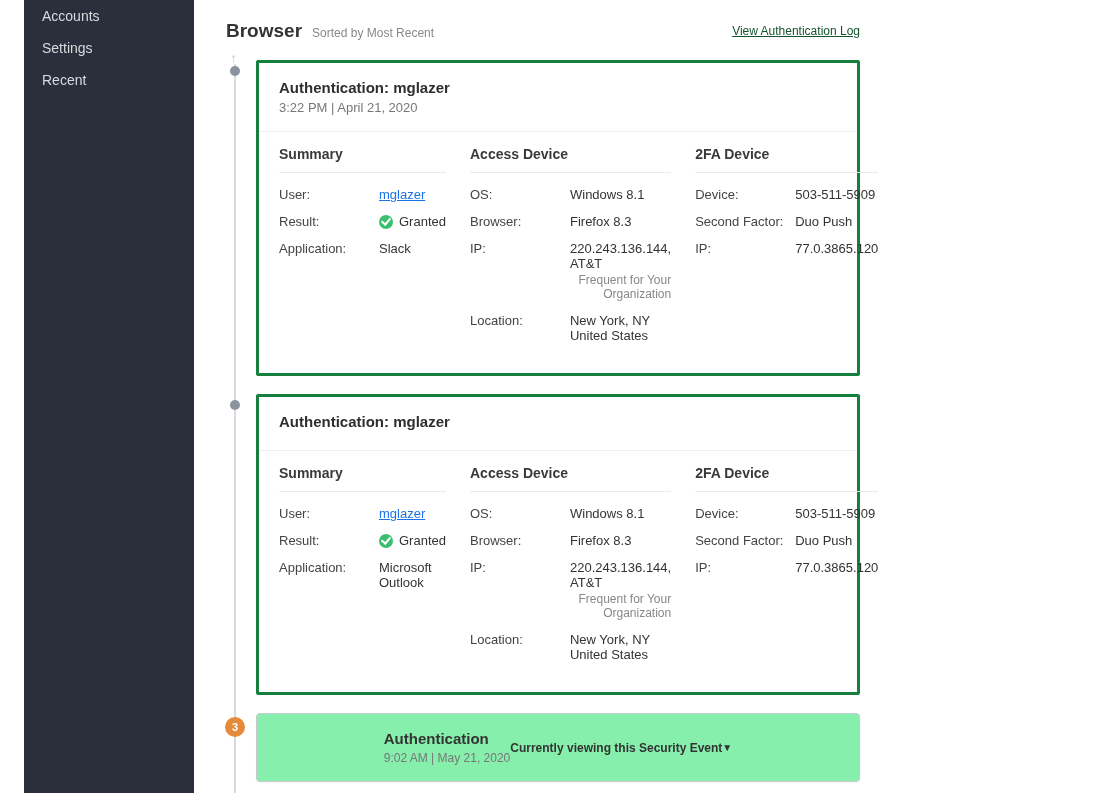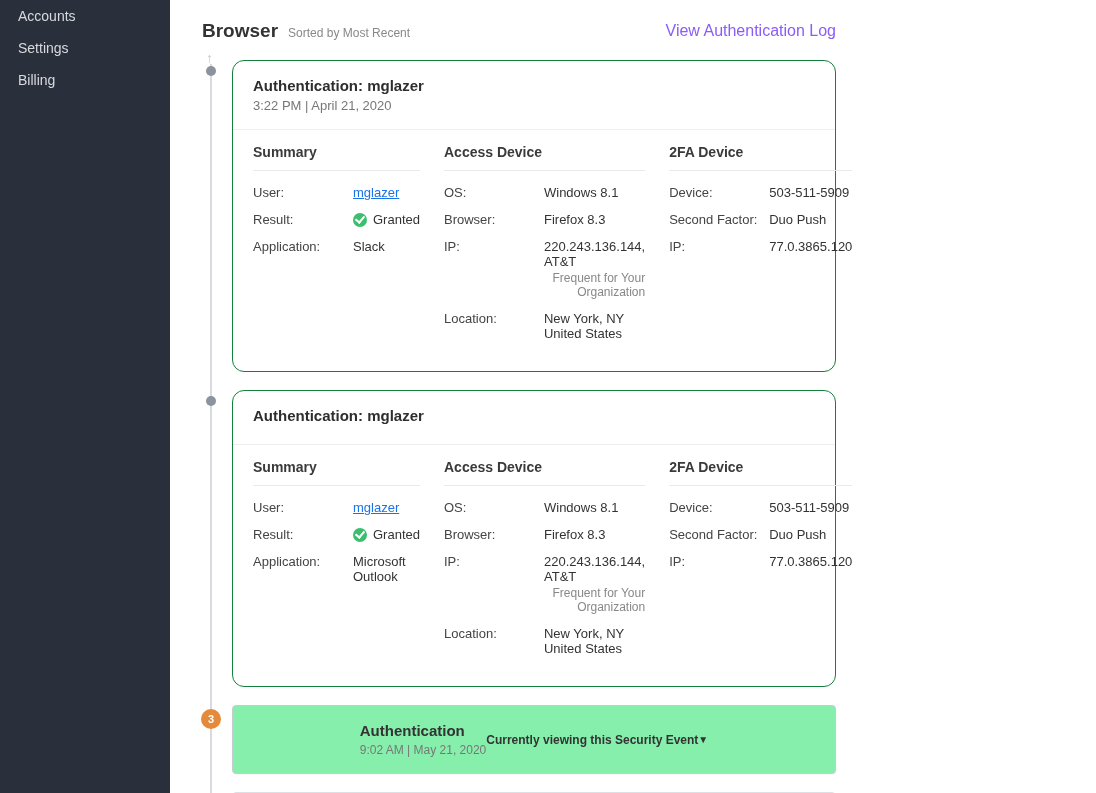--- a/index.html
+++ b/index.html
@@ -3,21 +3,21 @@
 <meta charset="utf-8">
 <style>
   * { box-sizing: border-box; margin: 0; padding: 0; }
   html, body { height: 100%; }
   body {
     font-family: -apple-system, BlinkMacSystemFont, "Segoe UI", Helvetica, Arial, sans-serif;
     color: #333;
     background: #fff;
     font-size: 14px;
   }
-  .app { display: flex; height: 100%; width: 868px; }
+  .app { display: flex; height: 100%; width: 868px; margin-left: 24px; }
   .sidebar {
     width: 170px;
     background: #2a303b;
     color: #cfd3d8;
     padding-top: 0px;
     flex-shrink: 0;
   }
   .sidebar .nav-item {
     padding: 8px 18px;
     font-size: 14px;
@@ -32,21 +32,21 @@
   }
   .header-row {
     display: flex;
     justify-content: space-between;
     align-items: center;
     margin-bottom: 18px;
   }
   .header-left { display: flex; align-items: baseline; gap: 10px; }
   .page-title { font-size: 19px; font-weight: 700; color: #333; }
   .sorted { font-size: 12px; color: #888; }
-  .view-link { font-size: 16px; color: #8b5cf6; cursor: pointer; }
+  .view-link { font-size: 12px; color: #14532d; text-decoration: underline; cursor: pointer; }
 
   .timeline { position: relative; margin-left: 4px; }
   .timeline-rail {
     position: absolute;
     left: 4px;
     top: 4px;
     bottom: -40px;
     width: 2px;
     background: #d7dbe0;
   }
@@ -70,22 +70,22 @@
     width: 20px; height: 20px;
     background: #e58a3a;
     color: #fff;
     border-radius: 50%;
     font-size: 11px;
     font-weight: 600;
     display: flex; align-items: center; justify-content: center;
   }
 
   .card {
-    border: 1px solid #15803d;
-    border-radius: 12px;
+    border: 3px solid #15803d;
+    border-radius: 2px;
     background: #fff;
   }
   .card-header {
     padding: 16px 20px;
     border-bottom: 1px solid #eceef0;
   }
   .card-title { font-size: 15px; font-weight: 700; color: #2e2e2e; margin-bottom: 4px; }
   .card-time { font-size: 13px; color: #777; }
   .card-body {
     display: flex;
@@ -151,21 +151,21 @@
     overflow: hidden;
   }
 </style>
 </head>
 <body>
 
 <div class="app">
   <aside class="sidebar">
     <div class="nav-item">Accounts</div>
     <div class="nav-item">Settings</div>
-    <div class="nav-item">Billing</div>
+    <div class="nav-item">Recent</div>
   </aside>
 
   <main class="main">
     <div class="header-row">
       <div class="header-left">
         <h1 class="page-title">Browser</h1>
         <span class="sorted">Sorted by Most Recent</span>
       </div>
       <a class="view-link">View Authentication Log</a>
     </div>

